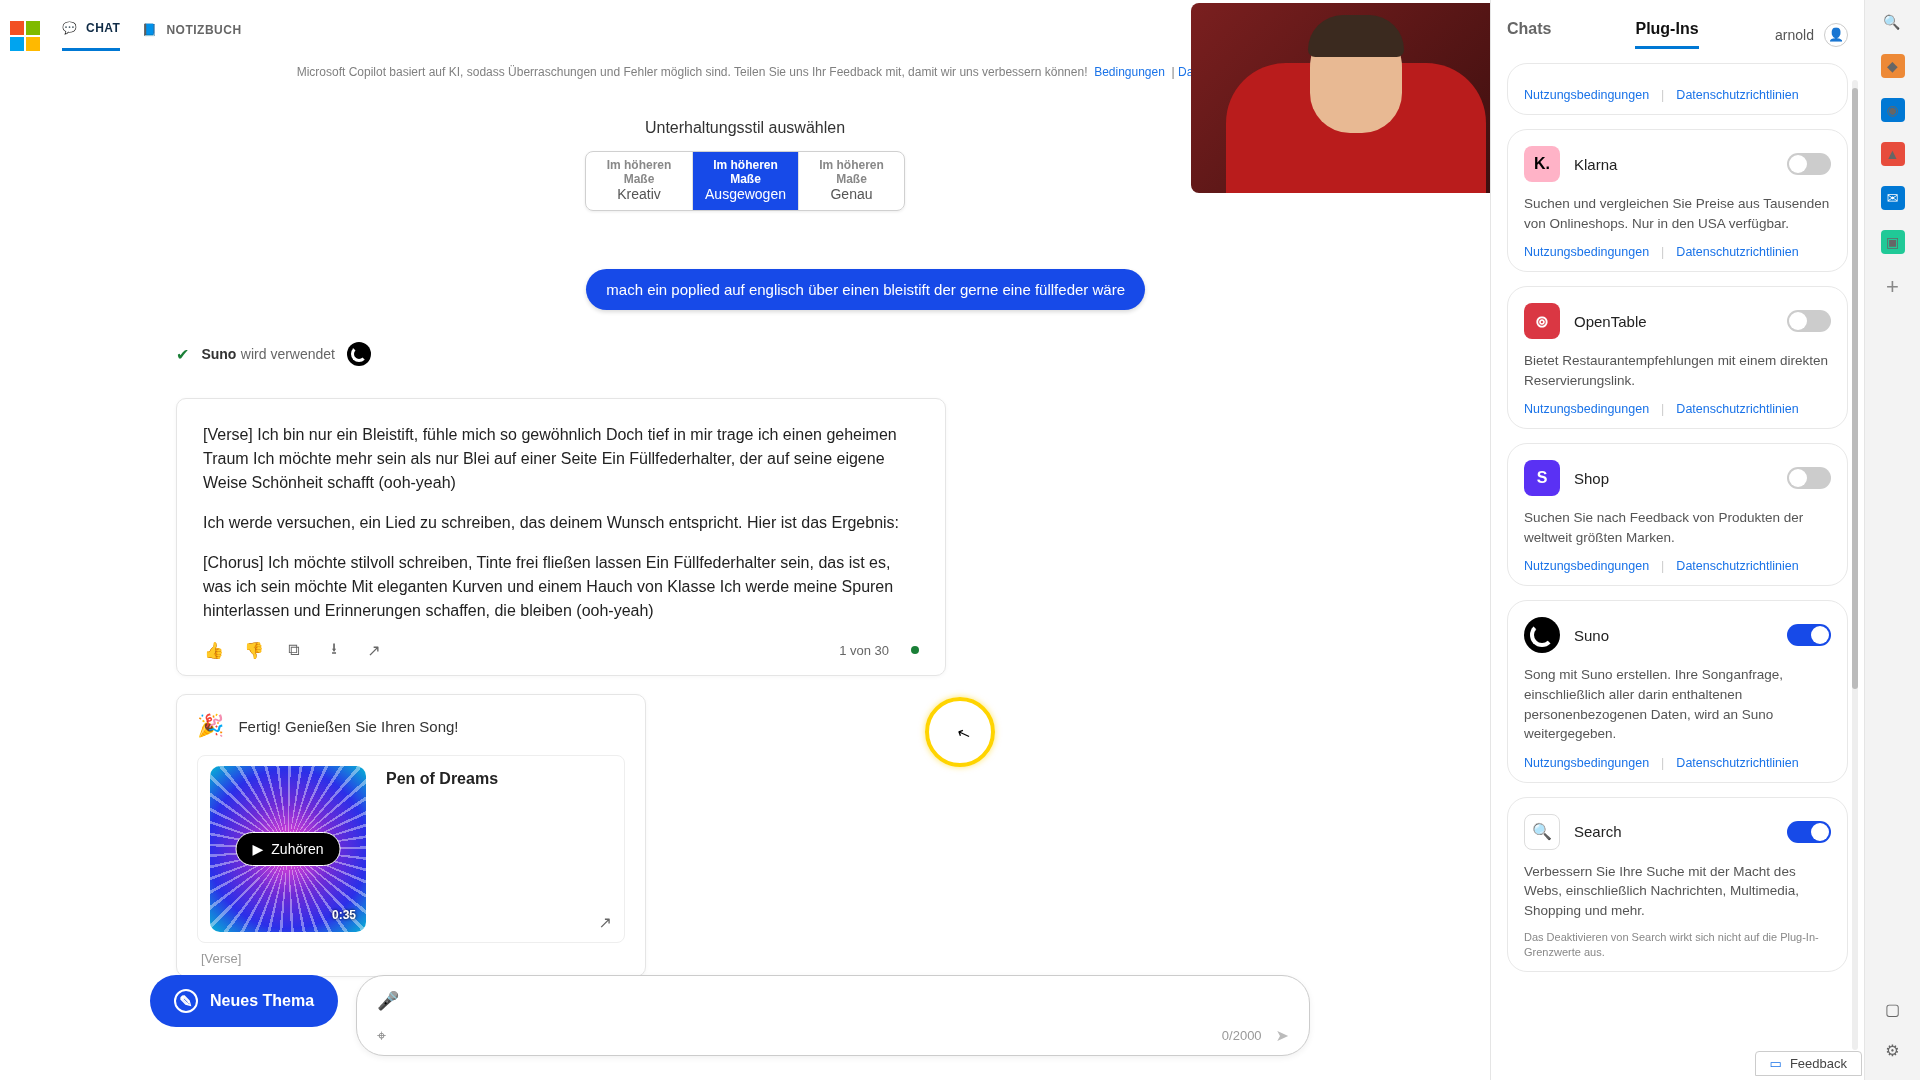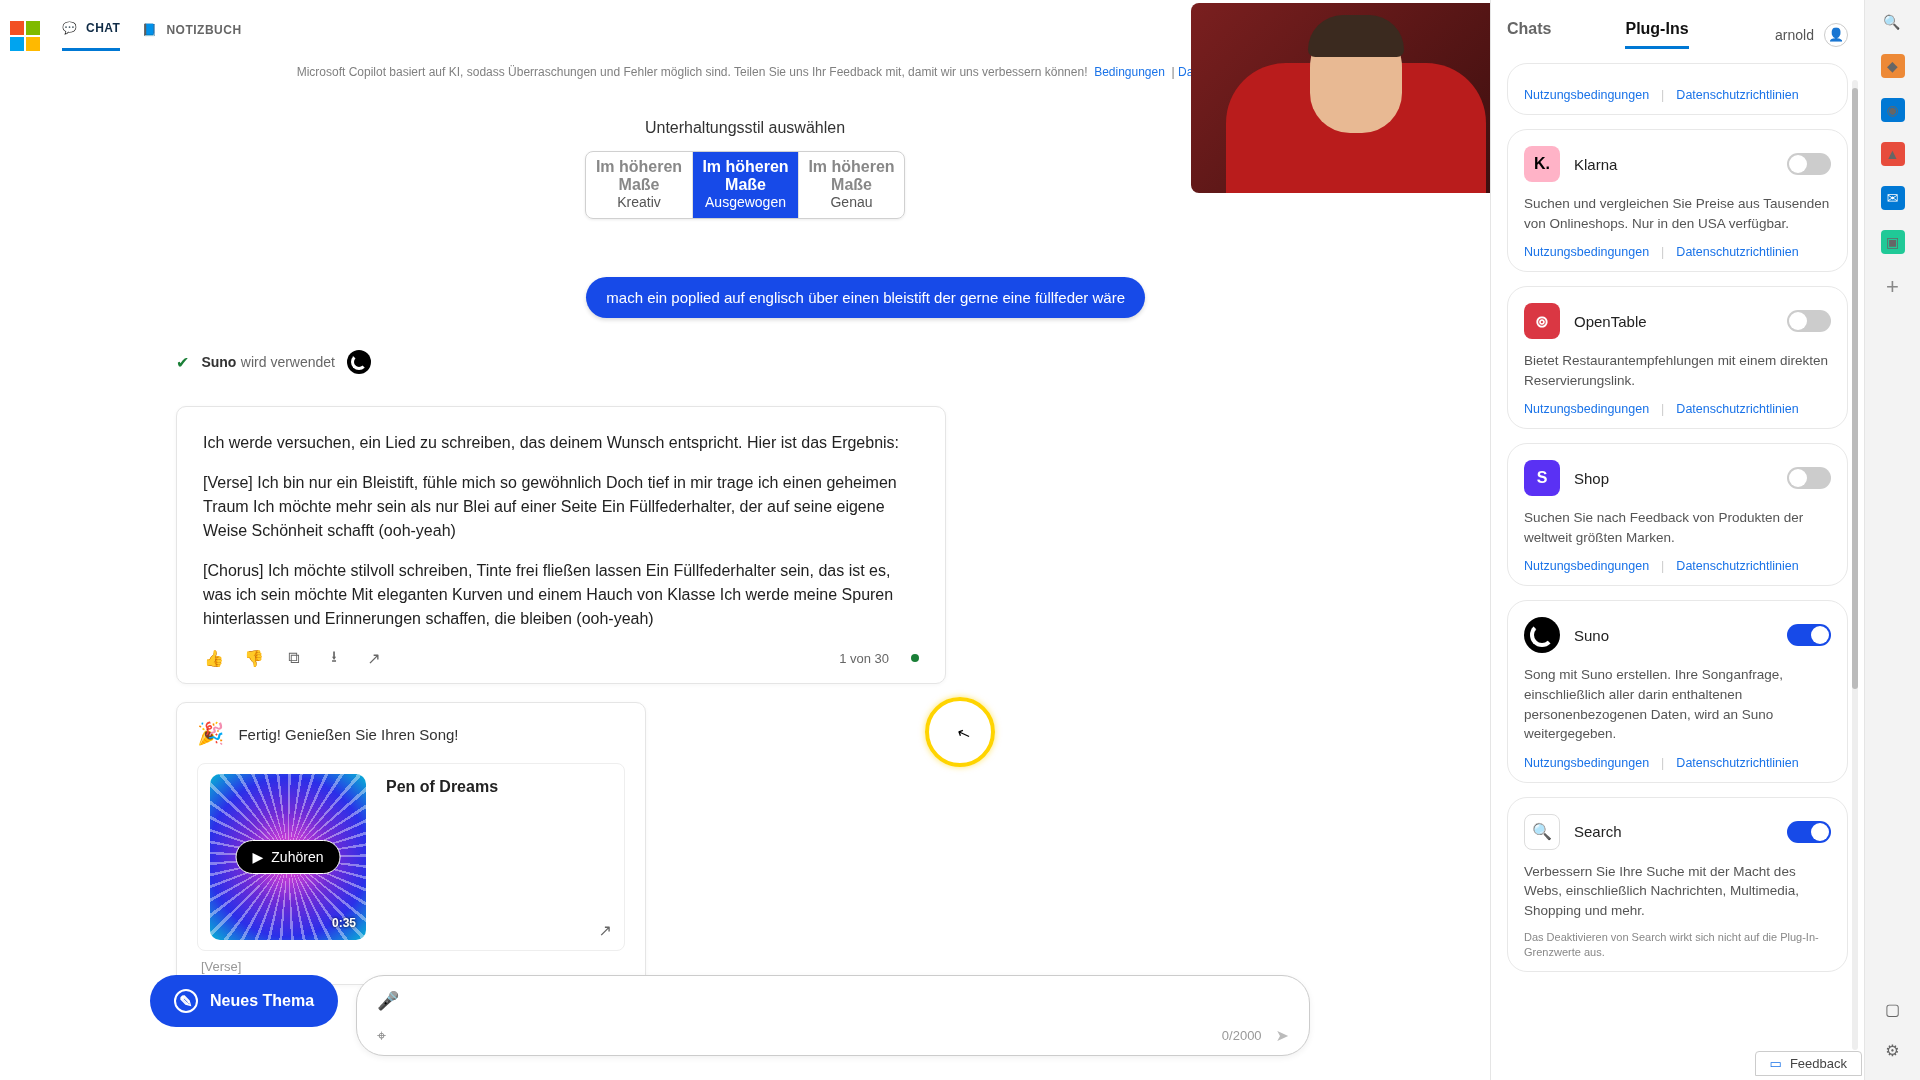--- a/index.html
+++ b/index.html
@@ -26,21 +26,21 @@
 .tab .tab-icon { width:16px; height:16px; display:inline-flex; align-items:center; justify-content:center;}
 
 
 .main { position:absolute; left:0; top:60px; width:1490px; bottom:0; padding:0 20px; overflow:hidden; }
 .disclaimer { text-align:center; font-size:12px; color:#808080; margin-top:5px;}
 .disclaimer a { color:#1a73e8; text-decoration:none;}
 .style-heading { text-align:center; margin-top:40px; font-size:16px; color:#333; font-weight:400;}
 .style-seg { display:flex; justify-content:center; margin-top:14px;}
 .seg-group { display:flex; border:1px solid #d0d0d0; border-radius:8px; overflow:hidden; box-shadow:0 1px 3px rgba(0,0,0,0.08);}
 .seg-btn { width:106px; text-align:center; padding:6px 4px 8px; cursor:pointer;}
-.seg-btn .seg-top{ font-size:16px; font-weight:700; color:#888;}
+.seg-btn .seg-top{ font-size:12px; font-weight:700; color:#888;}
 .seg-btn .seg-bot{ font-size:14px; color:#555;}
 .seg-btn.active { background:#174ae8;}
 .seg-btn.active .seg-top,.seg-btn.active .seg-bot{ color:#fff;}
 .seg-btn+.seg-btn{ border-left:1px solid #e0e0e0;}
 
 .user-bubble-row{ display:flex; justify-content:flex-end; margin-top:58px; padding-right:325px;}
 .user-bubble { background:#174ae8; color:#fff; padding:12px 20px; border-radius:22px; font-size:15px; box-shadow:0 2px 4px rgba(0,0,0,0.15);}
 
 .using-row { display:flex; align-items:center; gap:12px; margin-top:32px; margin-left:156px;}
 .check { color:#1a7f37;}
@@ -85,21 +85,21 @@
 
 
 .webcam { position:absolute; right:399px; top:3px; width:330px; height:190px; background:linear-gradient(135deg,#7a1f1f,#3a0e0e); border-radius:8px; overflow:hidden;}
 .webcam .torso{position:absolute; left:50%; bottom:-20px; transform:translateX(-50%); width:260px; height:150px; background:#b91c1c; border-radius:60px 60px 20px 20px;}
 .webcam .head{position:absolute; left:50%; top:18px; transform:translateX(-50%); width:92px; height:112px; background:#e8b993; border-radius:46px 46px 40px 40px;}
 .webcam .hair{position:absolute; left:50%; top:12px; transform:translateX(-50%); width:96px; height:42px; background:#3b2a1f; border-radius:48px 48px 10px 10px;}
 
 
 .panel { position:absolute; right:56px; top:0; width:374px; height:100%; border-left:1px solid #e5e5e5; background:#fff; padding:20px 16px 0; overflow:hidden;}
 .panel-top { display:flex; align-items:center; justify-content:space-between; margin-bottom:6px;}
-.panel-tabs { display:flex; gap:26px;}
+.panel-tabs { display:flex; gap:36px;}
 .panel-tab { font-size:16px; font-weight:600; color:#666; padding-bottom:8px; cursor:pointer;}
 .panel-tab.active { color:#111; border-bottom:3px solid #0078d4;margin-left:48px;}
 .panel-user { display:flex; align-items:center; gap:10px; font-size:14px; color:#555;}
 .panel-user .avatar{ width:24px; height:24px; border:1px solid #ccc; border-radius:50%; display:flex; align-items:center; justify-content:center; font-size:13px;}
 .panel-scroll { position:absolute; right:6px; top:80px; bottom:30px; width:6px; background:#eee; border-radius:3px;}
 .panel-scroll .thumb{ position:absolute; left:0; right:0; top:8px; height:62%; background:#bbb; border-radius:3px;}
 
 .plugin { border:1px solid #e8e8e8; border-radius:20px; padding:16px 16px 12px; margin-top:14px;}
 .plugin.stub { padding:12px 16px 12px;}
 .plugin-head { display:flex; align-items:center; gap:14px;}
@@ -192,22 +192,22 @@
   </div>
 
   <div class="using-row">
     <span class="check">✔</span>
     <span><span class="using-strong">Suno</span>
     <span class="using-light">wird verwendet</span></span>
     <span class="suno-swirl"></span>
   </div>
 
   <div class="ai-card">
+    <p>[Verse] Ich bin nur ein Bleistift, fühle mich so gewöhnlich Doch tief in mir trage ich einen geheimen Traum Ich möchte mehr sein als nur Blei auf einer Seite Ein Füllfederhalter, der auf seine eigene Weise Schönheit schafft (ooh-yeah)</p>
     <p>Ich werde versuchen, ein Lied zu schreiben, das deinem Wunsch entspricht. Hier ist das Ergebnis:</p>
-    <p>[Verse] Ich bin nur ein Bleistift, fühle mich so gewöhnlich Doch tief in mir trage ich einen geheimen Traum Ich möchte mehr sein als nur Blei auf einer Seite Ein Füllfederhalter, der auf seine eigene Weise Schönheit schafft (ooh-yeah)</p>
     <p>[Chorus] Ich möchte stilvoll schreiben, Tinte frei fließen lassen Ein Füllfederhalter sein, das ist es, was ich sein möchte Mit eleganten Kurven und einem Hauch von Klasse Ich werde meine Spuren hinterlassen und Erinnerungen schaffen, die bleiben (ooh-yeah)</p>
     <div class="actions">
       <span class="act">👍</span>
       <span class="act">👎</span>
       <span class="act">⧉</span>
       <span class="act">⭳</span>
       <span class="act">↗</span>
       <span class="counter">
         <span>1 von 30</span>
           <span class="dot"></span>

